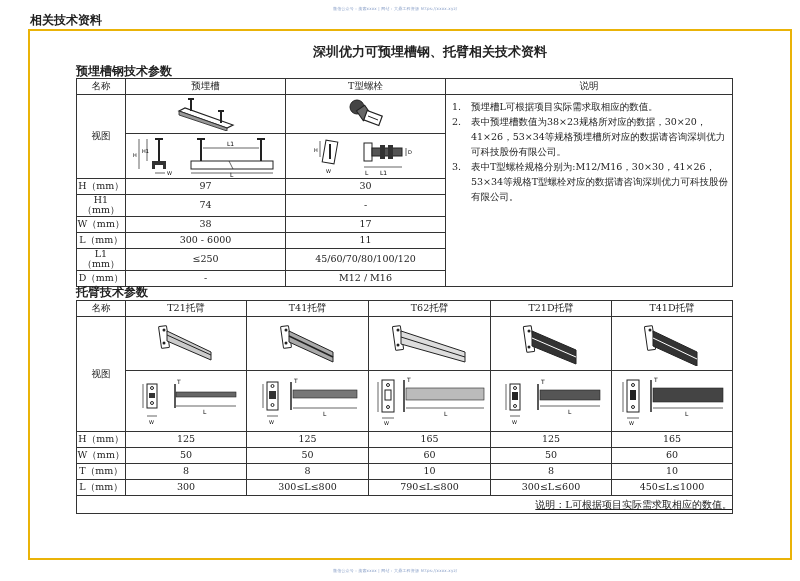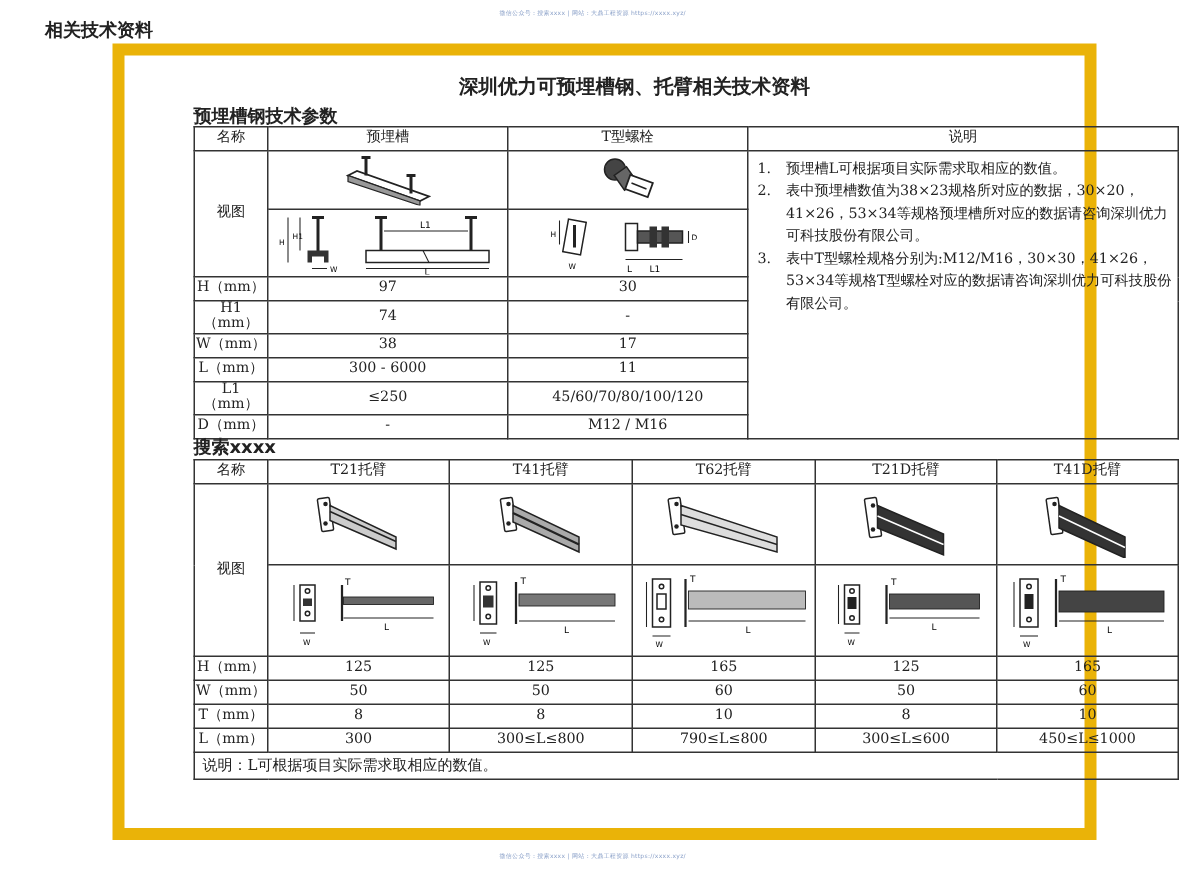--- a/index.html
+++ b/index.html
@@ -5,21 +5,21 @@
   * { box-sizing: border-box; margin: 0; padding: 0; }
   html, body { width: 800px; height: 581px; background: #ffffff; overflow: hidden; }
   body { position: relative; font-family: "DejaVu Serif", "Liberation Serif", serif; color: #222; }
 
   .watermark { position: absolute; font-family: "DejaVu Sans", sans-serif; font-size: 4px; color: #8aa0c8; white-space: nowrap; letter-spacing: 0.2px; }
   .wm-top { left: 333px; top: 6px; }
   .wm-bottom { left: 333px; top: 568px; }
 
   .section-label { position: absolute; left: 30px; top: 12px; font-family: "DejaVu Sans", sans-serif; font-size: 12px; font-weight: bold; color: #222; }
 
-  .frame { position: absolute; left: 28px; top: 29px; width: 656px; height: 531px; border: 8px solid #eab308; margin-left: 47px; }
+  .frame { position: absolute; left: 28px; top: 29px; width: 764px; height: 531px; border: 2px solid #eab308; }
 
   .doc-title { position: absolute; left: 0; width: 100%; top: 12px; text-align: center; font-family: "DejaVu Sans", sans-serif; font-size: 13px; font-weight: bold; color: #222; padding-left: 40px; }
 
   .table-title { position: absolute; font-family: "DejaVu Sans", sans-serif; font-size: 12px; font-weight: bold; color: #222; }
   .tt1 { left: 46px; top: 32px; }
   .tt2 { left: 46px; top: 253px; }
 
   table { position: absolute; border-collapse: collapse; table-layout: fixed; font-size: 9.5px; }
   td, th { border: 1px solid #333; text-align: center; vertical-align: middle; font-weight: normal; padding: 0; line-height: 1.1; }
   .t1 { left: 46px; top: 47px; width: 656px; border: 1.5px solid #222; }
@@ -27,21 +27,21 @@
 
   .t1 tr.hdr td { height: 16px; }
   .t1 tr.img3d td { height: 39px; }
   .t1 tr.img2d td { height: 45px; }
   .t1 tr.data td { height: 16px; }
 
   .t2 tr.hdr td { height: 16px; }
   .t2 tr.img3d td { height: 54px; }
   .t2 tr.img2d td { height: 61px; }
   .t2 tr.data td { height: 16px; }
-  .t2 tr.note td { height: 18px; text-align: left; padding-left: 5px; font-size: 10px; }
+  .t2 tr.note td { height: 18px; text-align: right; padding-left: 5px; font-size: 10px; text-decoration: underline; }
 
   .notes { text-align: left !important; vertical-align: top !important; padding: 4px 4px 0 6px !important; font-size: 9.5px; line-height: 15px; }
   .notes ol { list-style: none; }
   .notes li { display: flex; }
   .notes .num { width: 19px; flex-shrink: 0; }
 
   .footer-note { position: absolute; left: 370px; top: 496px; font-size: 10px; color: #222; letter-spacing: 0.5px; }
 
   svg { display: block; margin: 0 auto; }
 </style>
@@ -175,21 +175,21 @@
       <td>45/60/70/80/100/120</td>
     </tr>
     <tr class="data">
       <td>D（mm）</td>
       <td>-</td>
       <td>M12 / M16</td>
     </tr>
   </tbody>
     </table>
 
-  <div class="table-title tt2">搜索xxxx</div>
+  <div class="table-title tt2">托臂技术参数</div>
   <table class="t2">
     <colgroup>
       <col style="width:49px">
         <col style="width:121px">
         <col style="width:122px">
         <col style="width:122px">
         <col style="width:121px">
         <col style="width:121px">
     </colgroup>
     <tbody>

